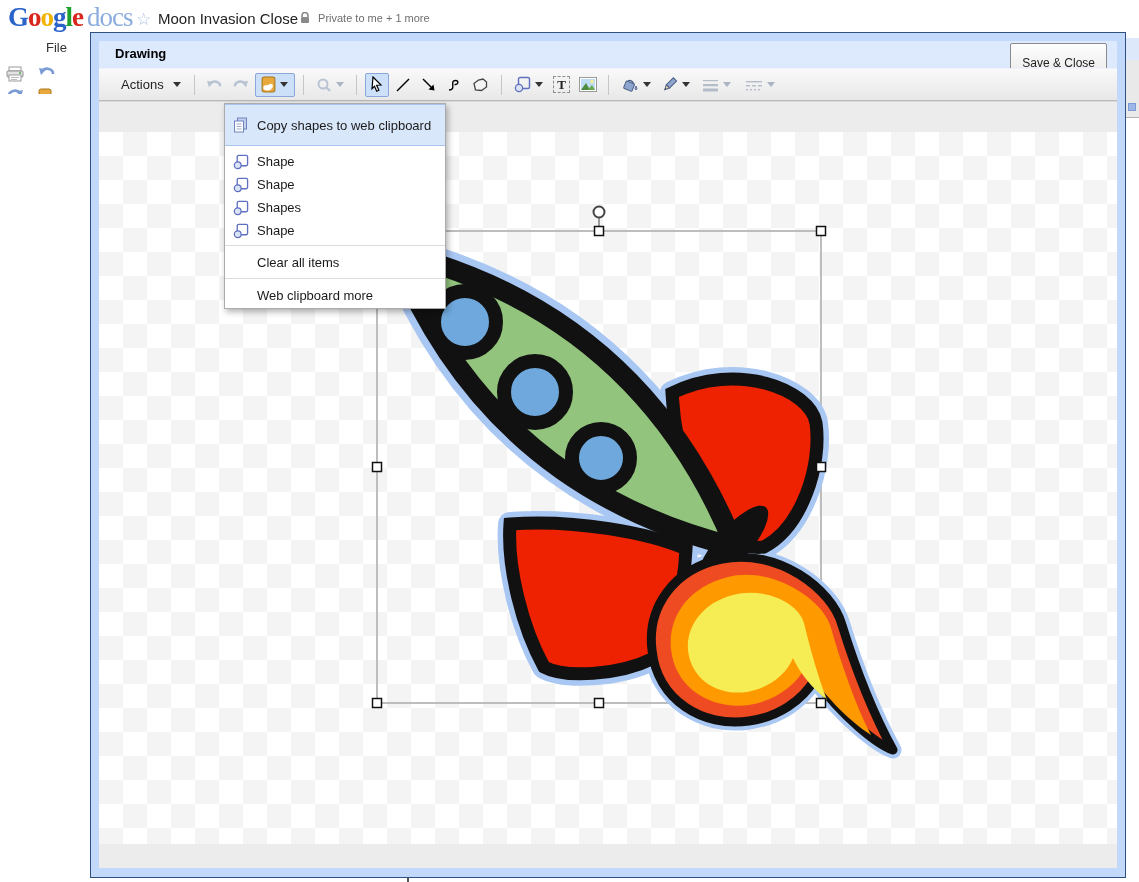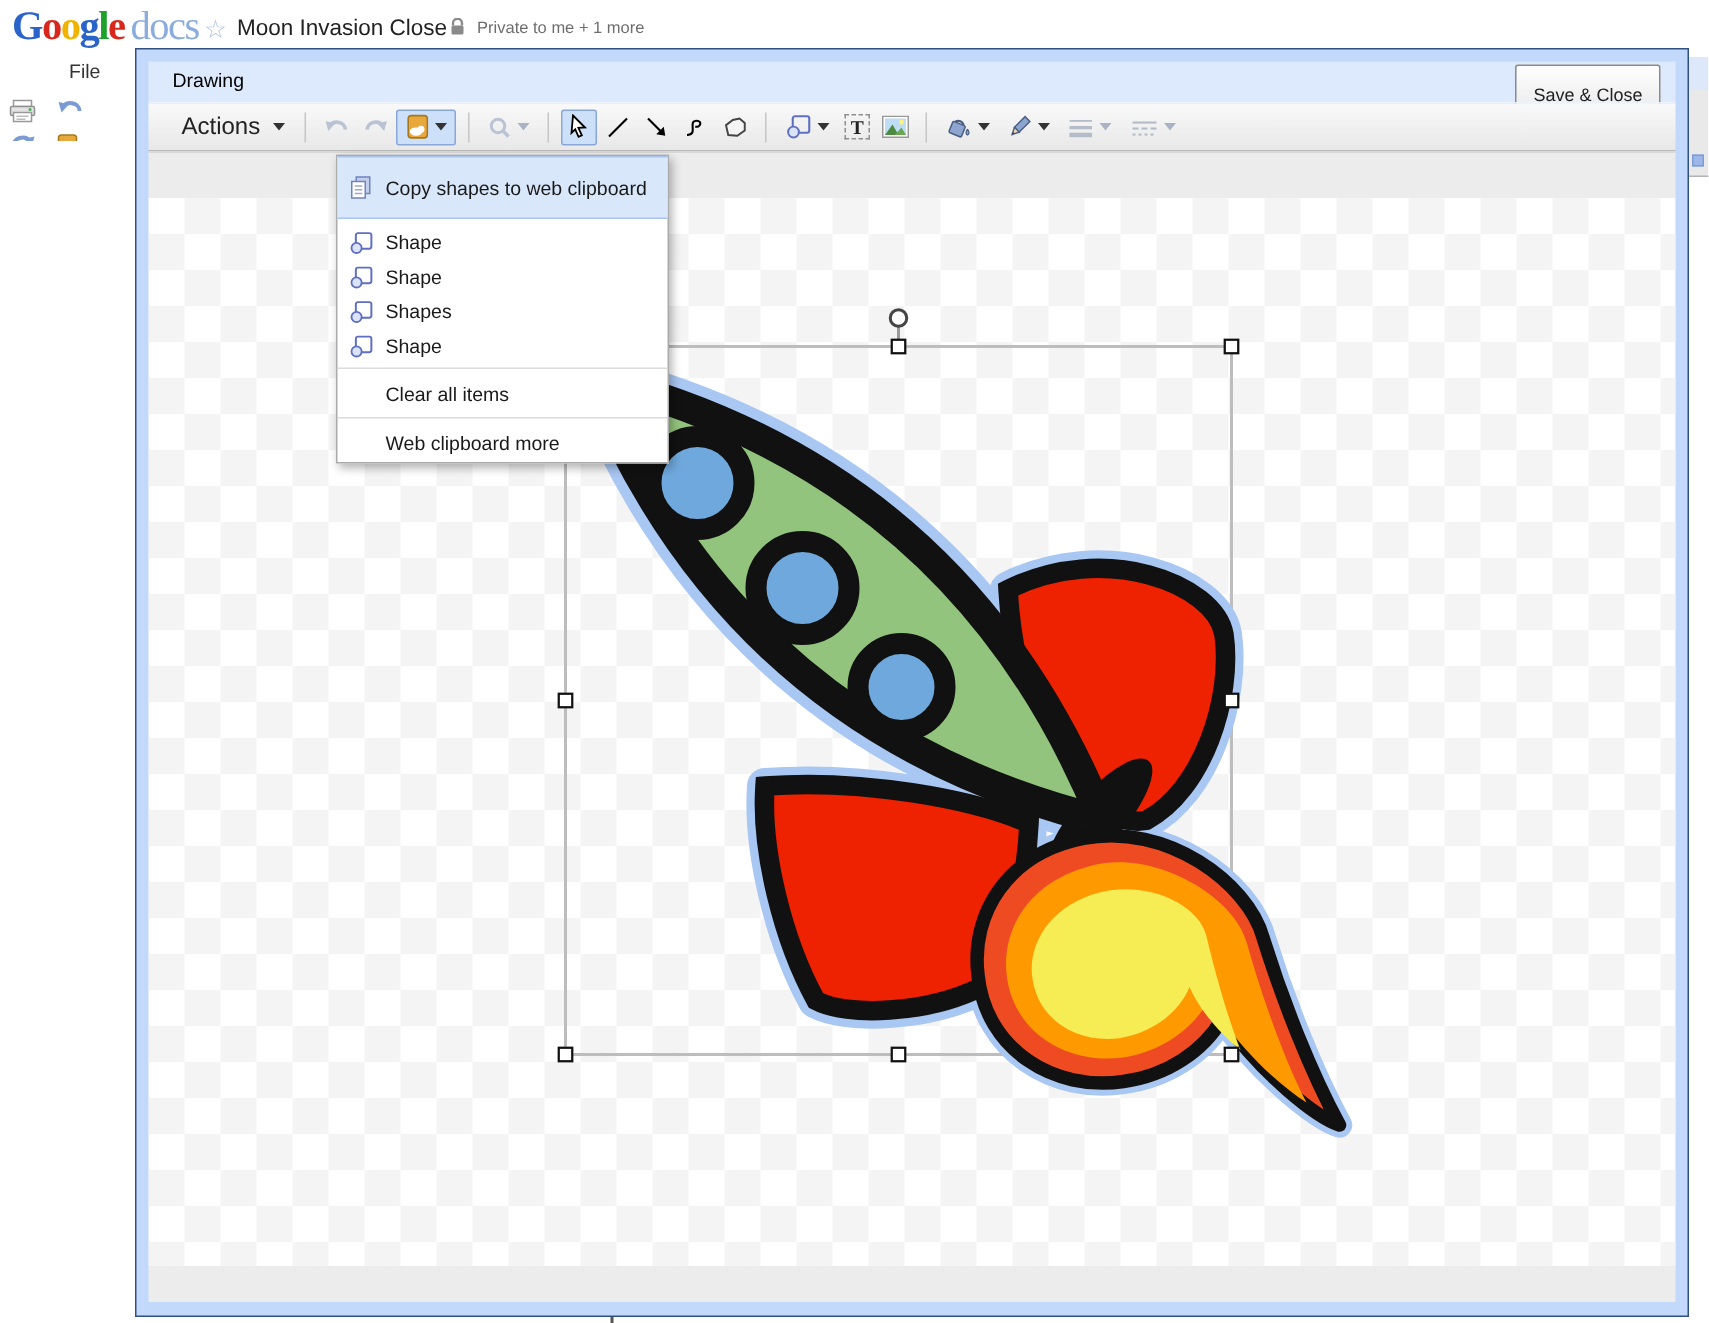--- a/index.html
+++ b/index.html
@@ -31,37 +31,37 @@
   .rs-blue { position:absolute; left:0; top:38px; width:13px; height:22px; background:#dde9fb; }
   .rs-gray { position:absolute; left:0; top:60px; width:13px; height:58px; background:#e9e9e9; border-bottom:1px solid #b3b3b3; }
   .rs-thumb { position:absolute; left:2px; top:103px; width:8px; height:8px; background:#9db8e8; border:1px solid #7c9cd6; }
   .bottom-tick { position:absolute; left:407px; top:878px; width:2px; height:4px; background:#555; }
 
   
   .dialog { position:absolute; left:90px; top:32px; width:1036px; height:846px;
             background:#c3d9fc; border:1px solid #30507f; }
   .dlg-inner { position:absolute; left:8px; top:8px; right:8px; bottom:9px; }
   .titlebar { position:absolute; left:0; right:0; top:0; height:27px; background:#dde9fc; }
-  .dlg-title { position:absolute; left:16px; top:5px; font-size:13px; font-weight:normal; color:#000; }
+  .dlg-title { position:absolute; left:16px; top:5px; font-size:13px; font-weight:bold; color:#000; }
   .save-close { position:absolute; right:10px; top:2px; height:40px; padding:0 11px;
                 font-size:12px; color:#222; background:linear-gradient(#fefefe,#e6e6e6);
                 border:1px solid #8b8b8b; border-radius:2px; cursor:pointer; }
 
   
   .toolbar { position:absolute; left:0; right:0; top:27px; height:33px;
              background:linear-gradient(#f9f9f9,#e8e8e8);
              border-top:1px solid #eef3fb; border-bottom:1px solid #b9b9b9;
              display:flex; align-items:center; padding-left:16px; }
   .tb-sep { width:1px; height:20px; background:#c6c6c6; margin:0 7px; }
   .tb-btn { display:flex; align-items:center; justify-content:center;
             min-width:24px; height:24px; margin:0 1px; border:1px solid transparent;
             border-radius:2px; cursor:pointer; }
   .tb-btn.active { background:#cde0f9; border:1px solid #89a7d8; }
   .tb-btn.disabled { cursor:default; }
-  .tb-label { font-size:16px; color:#222; margin-right:5px; }
+  .tb-label { font-size:13px; color:#222; margin-right:5px; }
   .caret { width:0; height:0; border-left:4px solid transparent; border-right:4px solid transparent;
            border-top:5px solid #333; margin-left:4px; }
   .caret.gray { border-top-color:#aab4c4; }
   .tb-icon { display:inline-block; line-height:0; }
 
   
   .canvas { position:absolute; left:0; right:0; top:60px; bottom:0; background:#ececec;
             border-top:1px solid #d8d8d8; overflow:hidden; }
   .checker { position:absolute; left:0; right:0; top:30px; bottom:24px; background-color:#fff;
     background-image:

